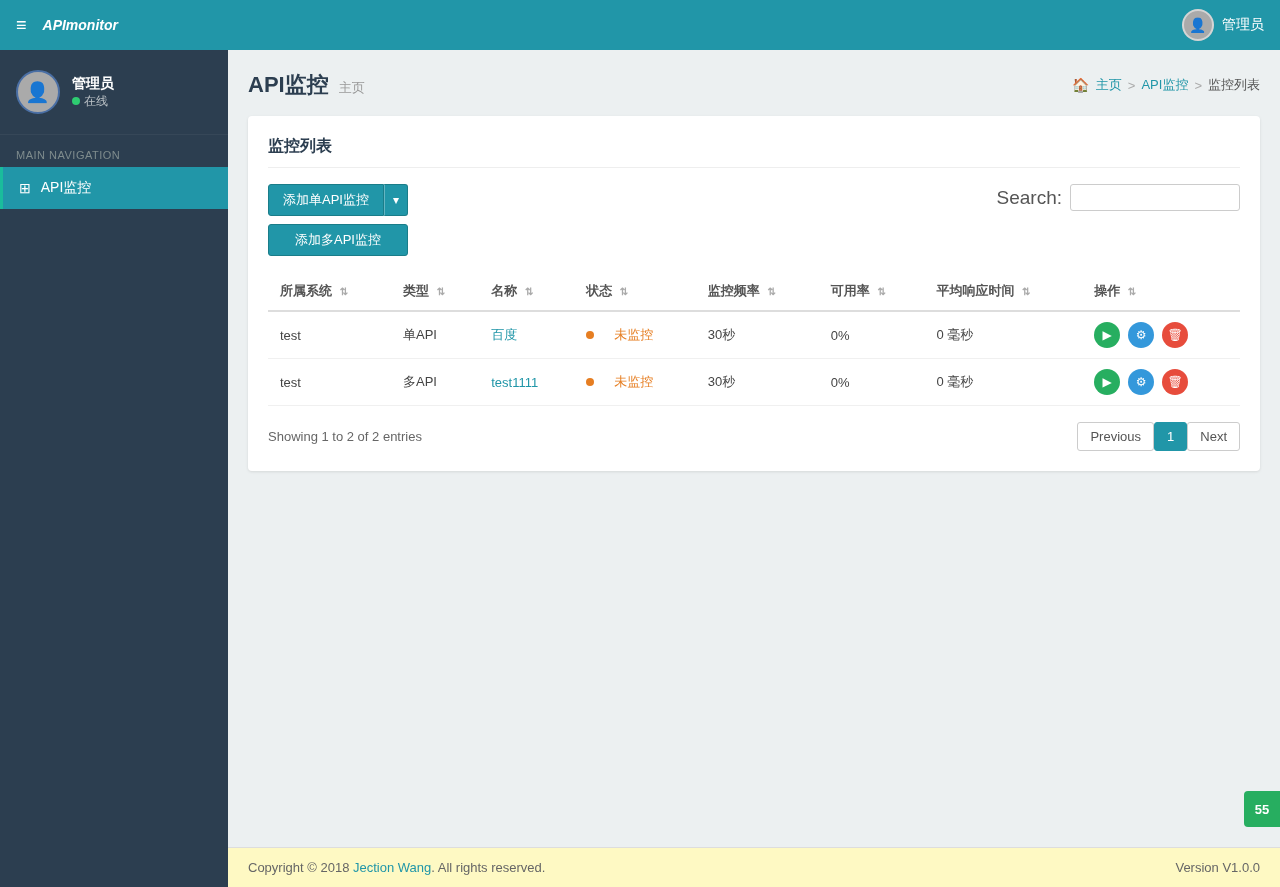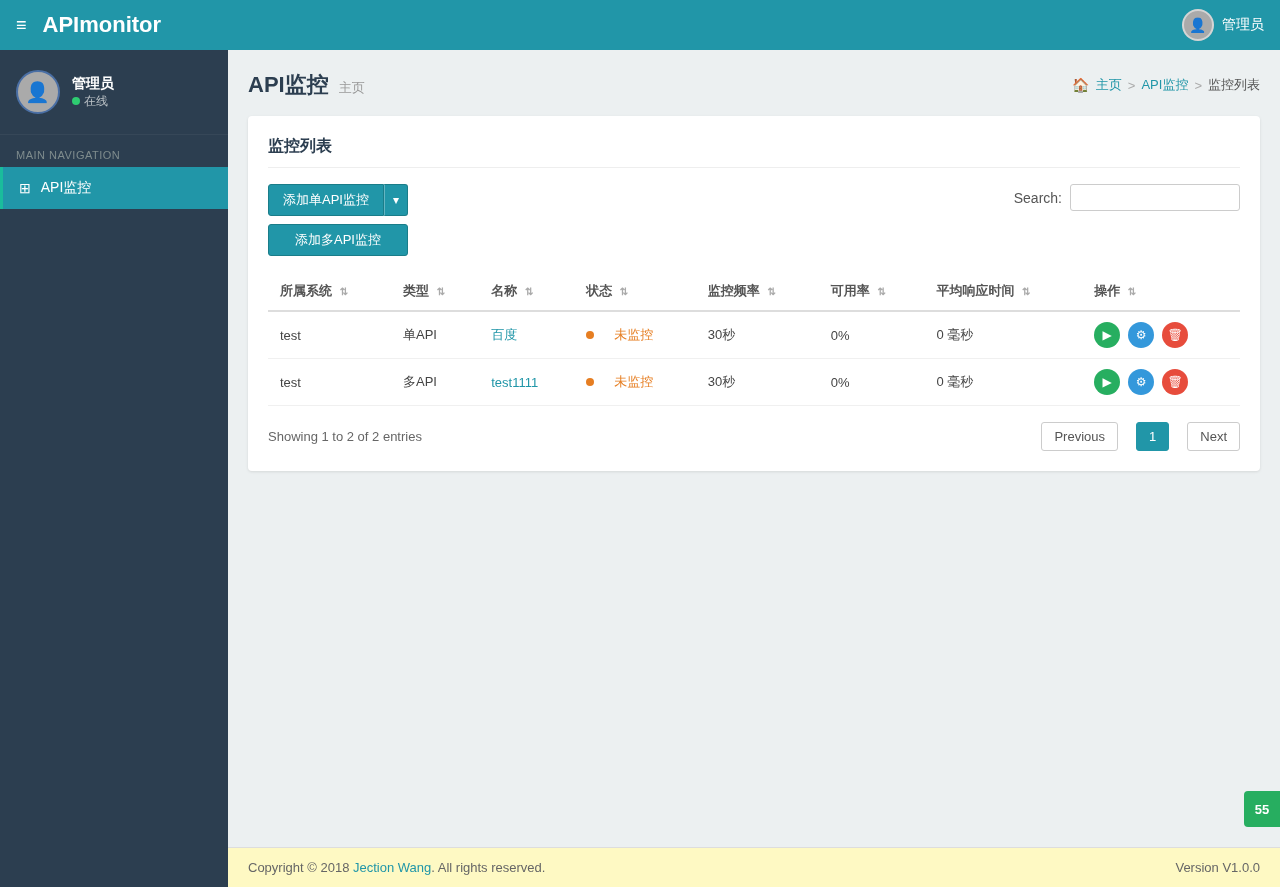--- a/index.html
+++ b/index.html
@@ -12,21 +12,21 @@
       display: flex;
       align-items: center;
       justify-content: space-between;
       padding: 0 16px;
       color: white;
       position: fixed;
       top: 0; left: 0; right: 0;
       z-index: 100;
     }
     .navbar-left { display: flex; align-items: center; gap: 16px; }
-    .navbar-brand { font-size: 22px; font-weight: bold; color: white; }
+    .navbar-brand { font-size: 14px; font-weight: bold; color: white; font-style: italic; }
     .navbar-brand span { color: white; }
     .menu-icon { font-size: 18px; cursor: pointer; color: white; }
     .navbar-right { display: flex; align-items: center; gap: 8px; cursor: pointer; }
     .navbar-avatar-circle {
       width: 32px; height: 32px; border-radius: 50%;
       background: #aaa;
       overflow: hidden;
       display: flex; align-items: center; justify-content: center;
       font-size: 14px; color: white;
       border: 2px solid rgba(255,255,255,0.5);
@@ -162,21 +162,21 @@
       color: white;
       border: 1px solid #1a7d89;
       padding: 6px 14px;
       cursor: pointer;
       border-radius: 3px;
       font-size: 13px;
       margin-top: 4px;
     }
 
     .toolbar-right { display: flex; align-items: center; gap: 8px; }
-    .search-label { color: #555; font-size: 14px; }
+    .search-label { color: #555; font-size: 19px; }
     .search-input {
       border: 1px solid #ccc;
       padding: 5px 8px;
       border-radius: 3px;
       font-size: 13px;
       width: 170px;
       outline: none;
     }
 
     
@@ -215,21 +215,21 @@
     .action-btn.delete { background: #e74c3c; color: white; }
 
     
     .pagination-bar {
       display: flex;
       align-items: center;
       justify-content: space-between;
       margin-top: 16px;
     }
     .entries-info { font-size: 13px; color: #666; }
-    .pagination { display: flex; align-items: center; gap: 18px; }
+    .pagination { display: flex; align-items: center; gap: 0; }
     .page-btn {
       padding: 6px 12px;
       border: 1px solid #ccc;
       background: white;
       cursor: pointer;
       font-size: 13px;
       color: #555;
       border-radius: 3px;
       transition: background 0.2s;
     }

